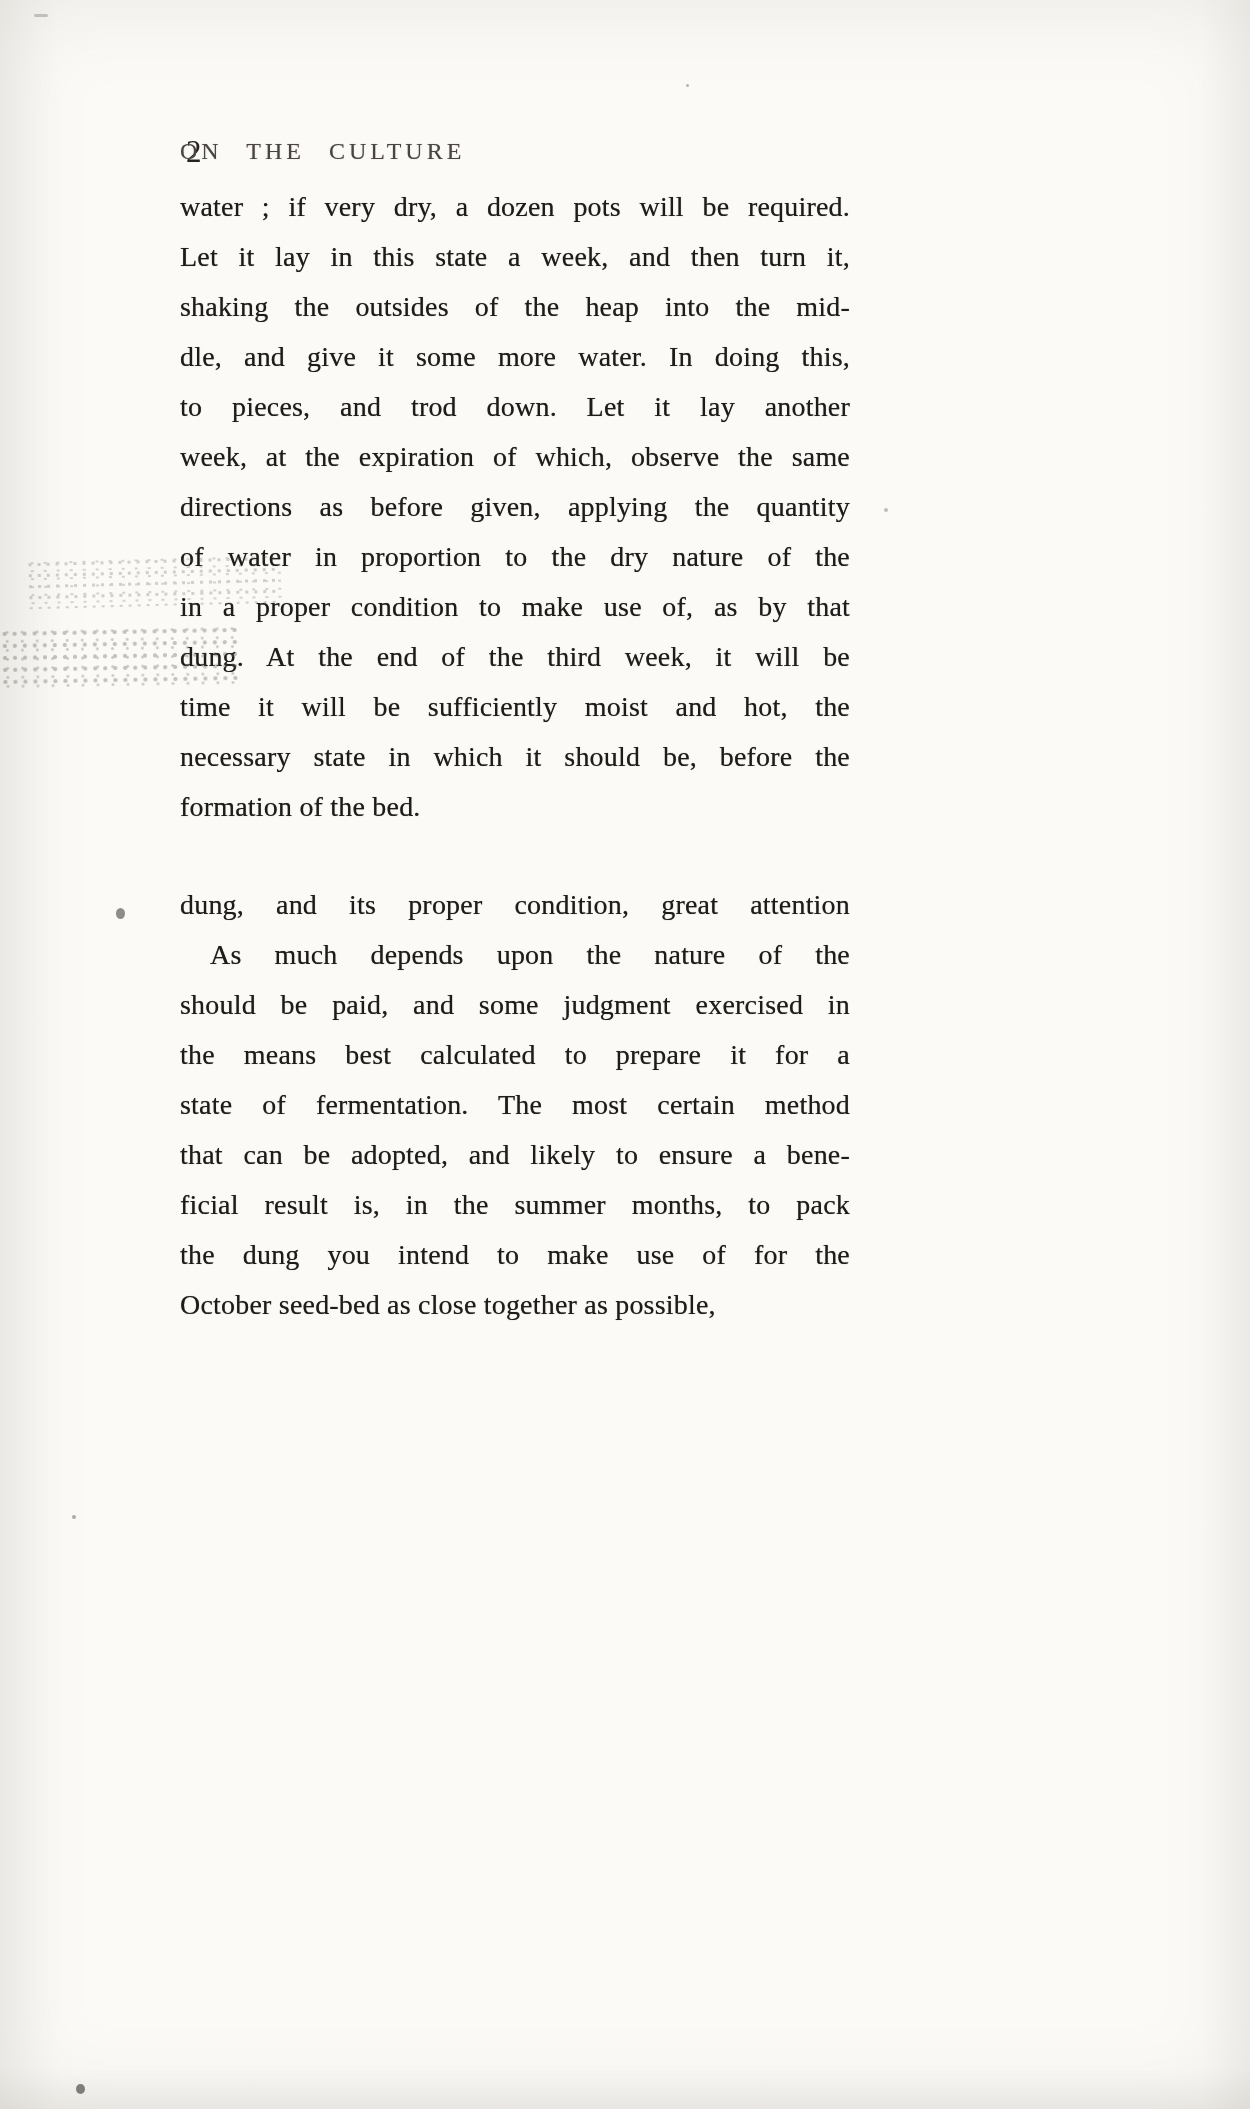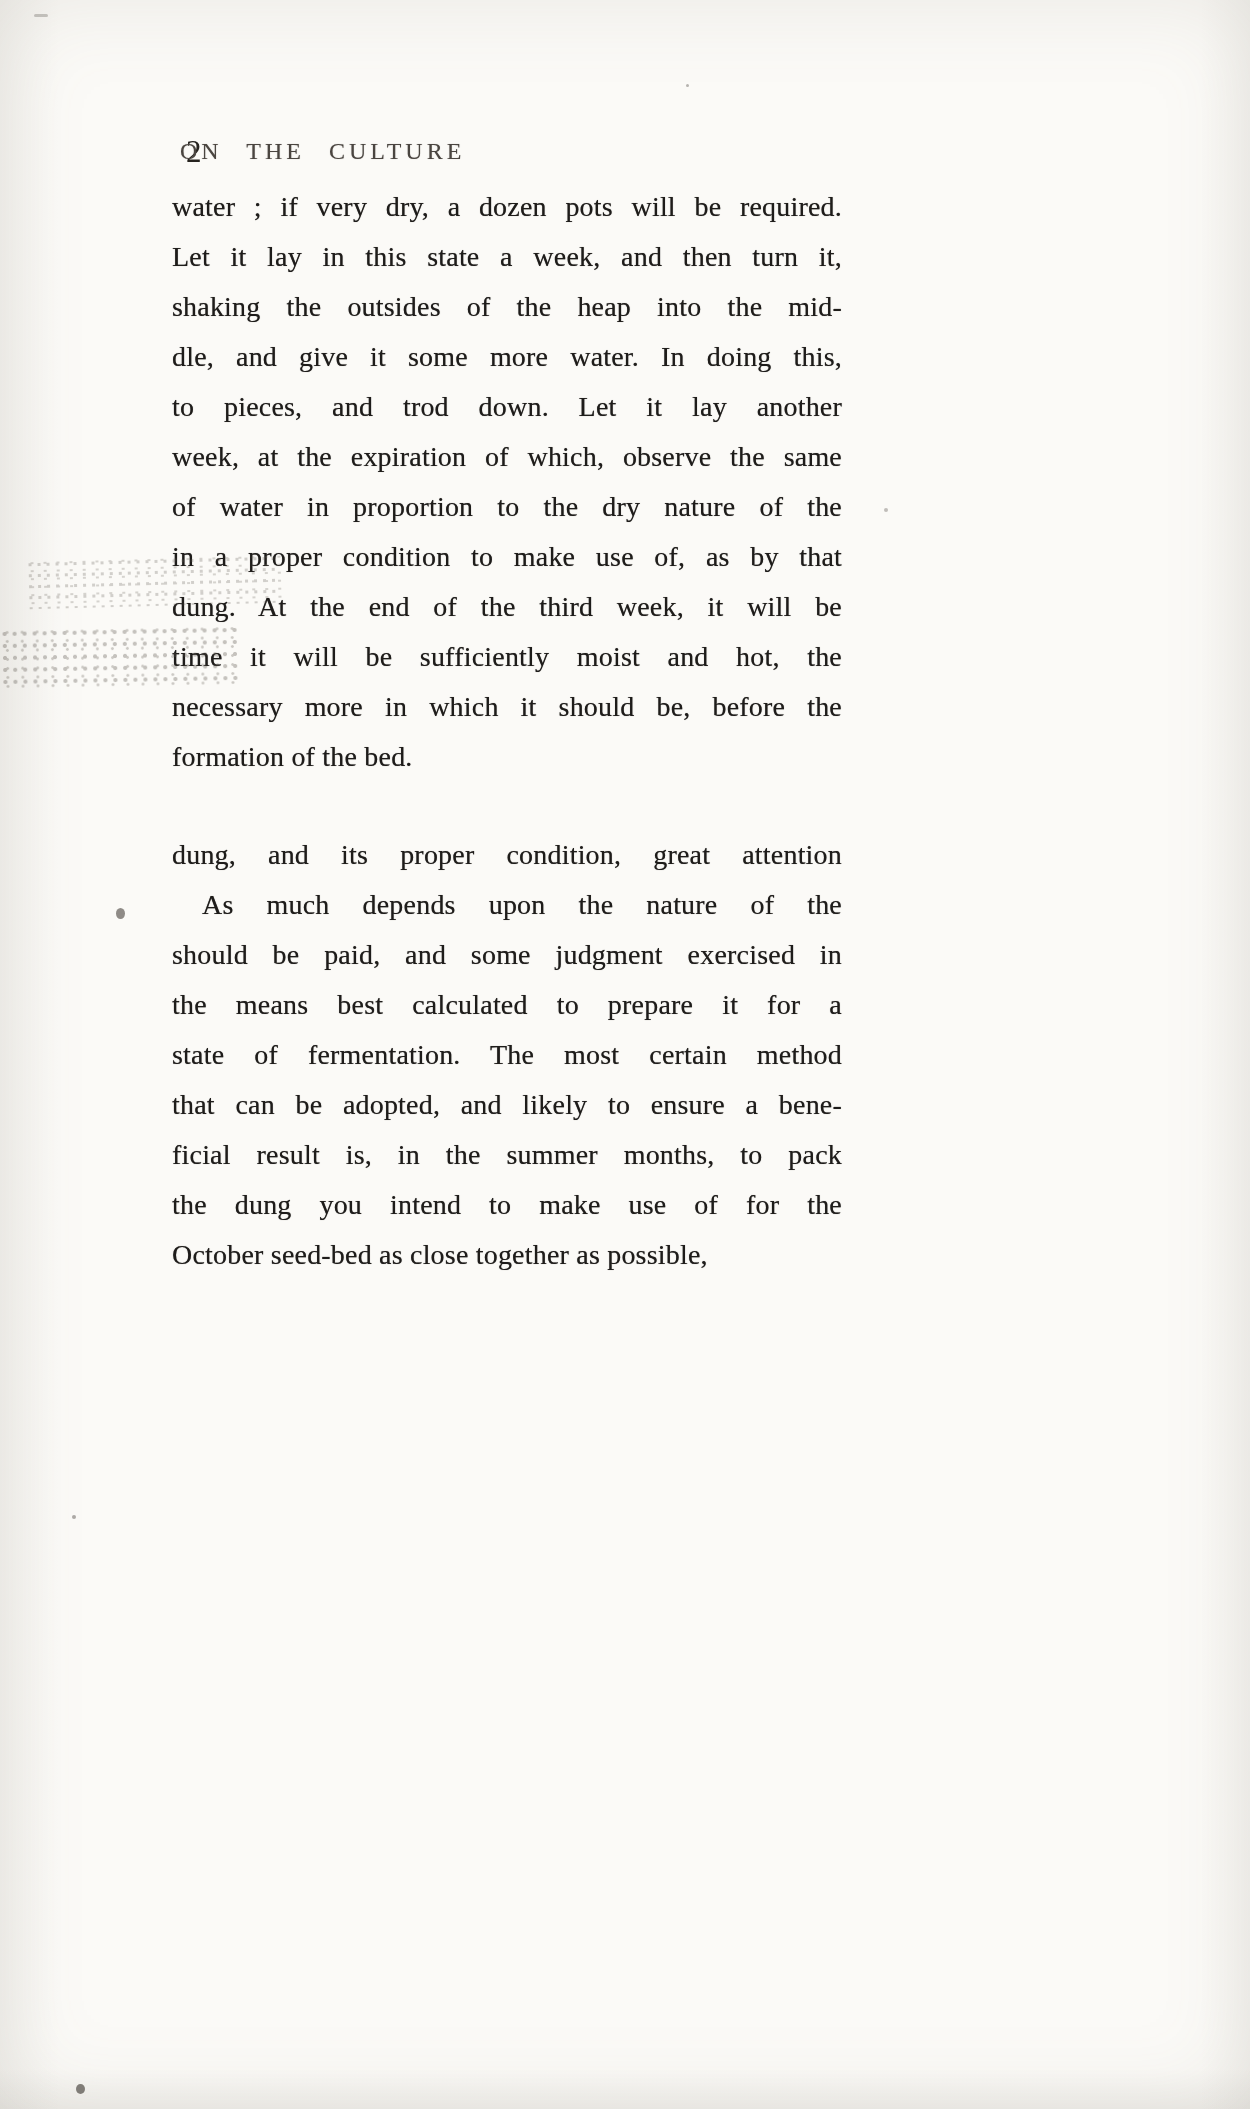--- a/index.html
+++ b/index.html
@@ -48,21 +48,21 @@
     top: 4px;
     font-size: 24px;
     letter-spacing: 4px;
     word-spacing: 14px;
     color: #4a4540;
     text-shadow: 0 0 1px rgba(74, 69, 64, 0.4);
   }
 
   .text-block {
     position: absolute;
-    left: 172px;
+    left: 180px;
     top: 182px;
     width: 670px;
     font-size: 28px;
     line-height: 50px;
     letter-spacing: 0.2px;
     text-shadow: 0 0 0.7px rgba(30, 28, 26, 0.65);
   }
   .paragraph + .paragraph { margin-top: 48px; }
   .text-line {
     text-align: justify;
@@ -126,25 +126,26 @@
   </div>
 
   <div class="text-block">
     <div class="paragraph">
         <div class="text-line">water ; if very dry, a dozen pots will be required.</div>
         <div class="text-line">Let it lay in this state a week, and then turn it,</div>
         <div class="text-line">shaking the outsides of the heap into the mid-</div>
         <div class="text-line">dle, and give it some more water.  In doing this,</div>
         <div class="text-line">to pieces, and trod down.   Let it lay another</div>
         <div class="text-line">week, at the expiration of which, observe the same</div>
+        <div class="text-line">directions as before given, applying the quantity</div>
         <div class="text-line">of water in proportion to the dry nature of the</div>
         <div class="text-line">in a proper condition to make use of, as by that</div>
         <div class="text-line">dung.   At the end of the third week, it will be</div>
         <div class="text-line">time it will be sufficiently moist and hot, the</div>
-        <div class="text-line">necessary more in which it should be, before the</div>
+        <div class="text-line">necessary state in which it should be, before the</div>
         <div class="text-line last-line">formation of the bed.</div>
       </div>
     <div class="paragraph">
         <div class="text-line">dung, and its proper condition, great attention</div>
         <div class="text-line indented">As much depends upon the nature of the</div>
         <div class="text-line">should be paid, and some judgment exercised in</div>
         <div class="text-line">the means best calculated to prepare it for a</div>
         <div class="text-line">state of fermentation.  The most certain method</div>
         <div class="text-line">that can be adopted, and likely to ensure a bene-</div>
         <div class="text-line">ficial result is, in the summer months, to pack</div>

